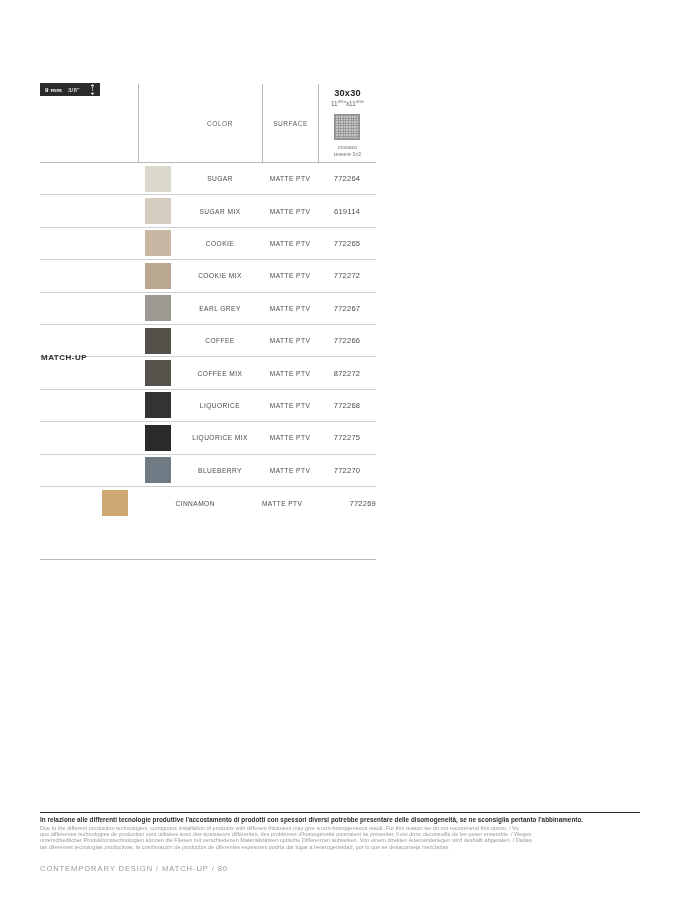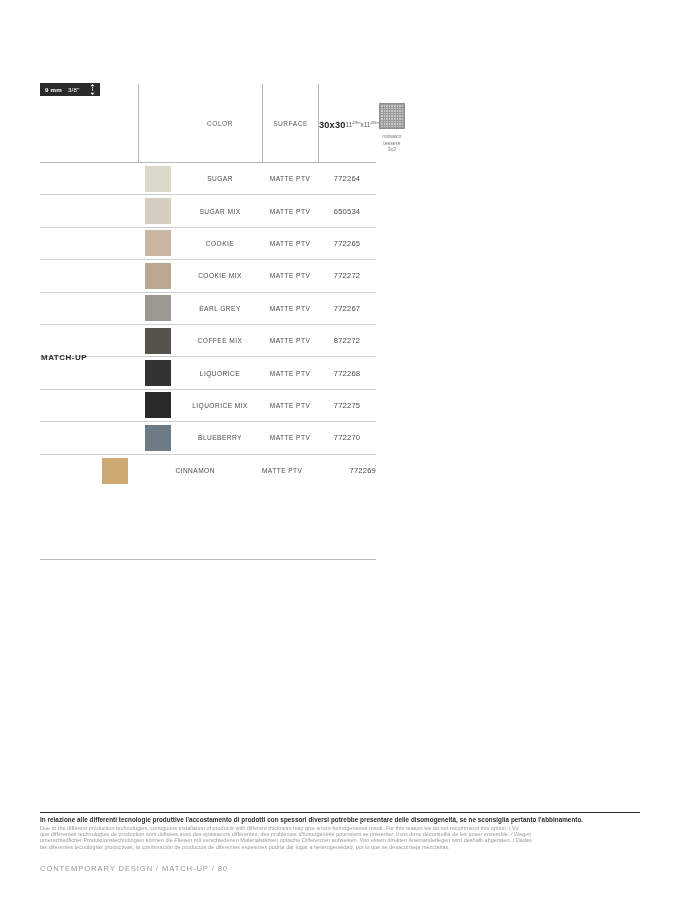--- a/index.html
+++ b/index.html
@@ -46,21 +46,21 @@
   }
   .th{
     position:relative;
     display:flex;align-items:center;justify-content:center;
     box-sizing:border-box;
   }
   .th-spacer{width:98px;}
   .th-swatch{width:40px;border-left:1px solid #b9b9b9;}
   .th-color{width:84px;border-left:0;}
   .th-surface{width:56px;border-left:1px solid #b9b9b9;}
-  .th-size{width:58px;border-left:1px solid #b9b9b9;flex-direction:row;justify-content:flex-start;padding-top:4px;}
+  .th-size{width:58px;border-left:1px solid #b9b9b9;flex-direction:column;justify-content:flex-start;padding-top:4px;}
   .th-label{font-size:6.6px;letter-spacing:.5px;color:#5d5d5d;}
 
   .size-main{font-size:9.2px;font-weight:bold;color:#222;letter-spacing:.2px;line-height:11px;}
   .size-sub{font-size:6.4px;color:#5d5d5d;line-height:8px;margin-top:-1px;}
   .size-sub sup{font-size:4.4px;vertical-align:super;}
   .mosaic-wrap{margin-top:6px;display:flex;flex-direction:column;align-items:center;}
   .mosaic{
     width:26px;height:26px;
     background-color:#c9c9c9;
     background-image:
@@ -183,21 +183,21 @@
           <div class="c c-swatch">
             <span class="sw" style="background:#d4cdc0"></span>
           </div>
           <div class="c c-color">
             <span class="cell-txt">SUGAR MIX</span>
           </div>
           <div class="c c-surface">
             <span class="cell-txt">MATTE PTV</span>
           </div>
           <div class="c c-code">
-            <span class="cell-code">650534</span>
+            <span class="cell-code">619114</span>
           </div>
         </div>
         <div class="row">
           <div class="c c-spacer"></div>
           <div class="c c-swatch">
             <span class="sw" style="background:#c7b7a3"></span>
           </div>
           <div class="c c-color">
             <span class="cell-txt">COOKIE</span>
           </div>
@@ -229,20 +229,35 @@
             <span class="sw" style="background:#9b9991"></span>
           </div>
           <div class="c c-color">
             <span class="cell-txt">EARL GREY</span>
           </div>
           <div class="c c-surface">
             <span class="cell-txt">MATTE PTV</span>
           </div>
           <div class="c c-code">
             <span class="cell-code">772267</span>
+          </div>
+        </div>
+        <div class="row">
+          <div class="c c-spacer"></div>
+          <div class="c c-swatch">
+            <span class="sw" style="background:#55514a"></span>
+          </div>
+          <div class="c c-color">
+            <span class="cell-txt">COFFEE</span>
+          </div>
+          <div class="c c-surface">
+            <span class="cell-txt">MATTE PTV</span>
+          </div>
+          <div class="c c-code">
+            <span class="cell-code">772266</span>
           </div>
         </div>
         <div class="row">
           <div class="c c-spacer"></div>
           <div class="c c-swatch">
             <span class="sw" style="background:#55534c"></span>
           </div>
           <div class="c c-color">
             <span class="cell-txt">COFFEE MIX</span>
           </div>

